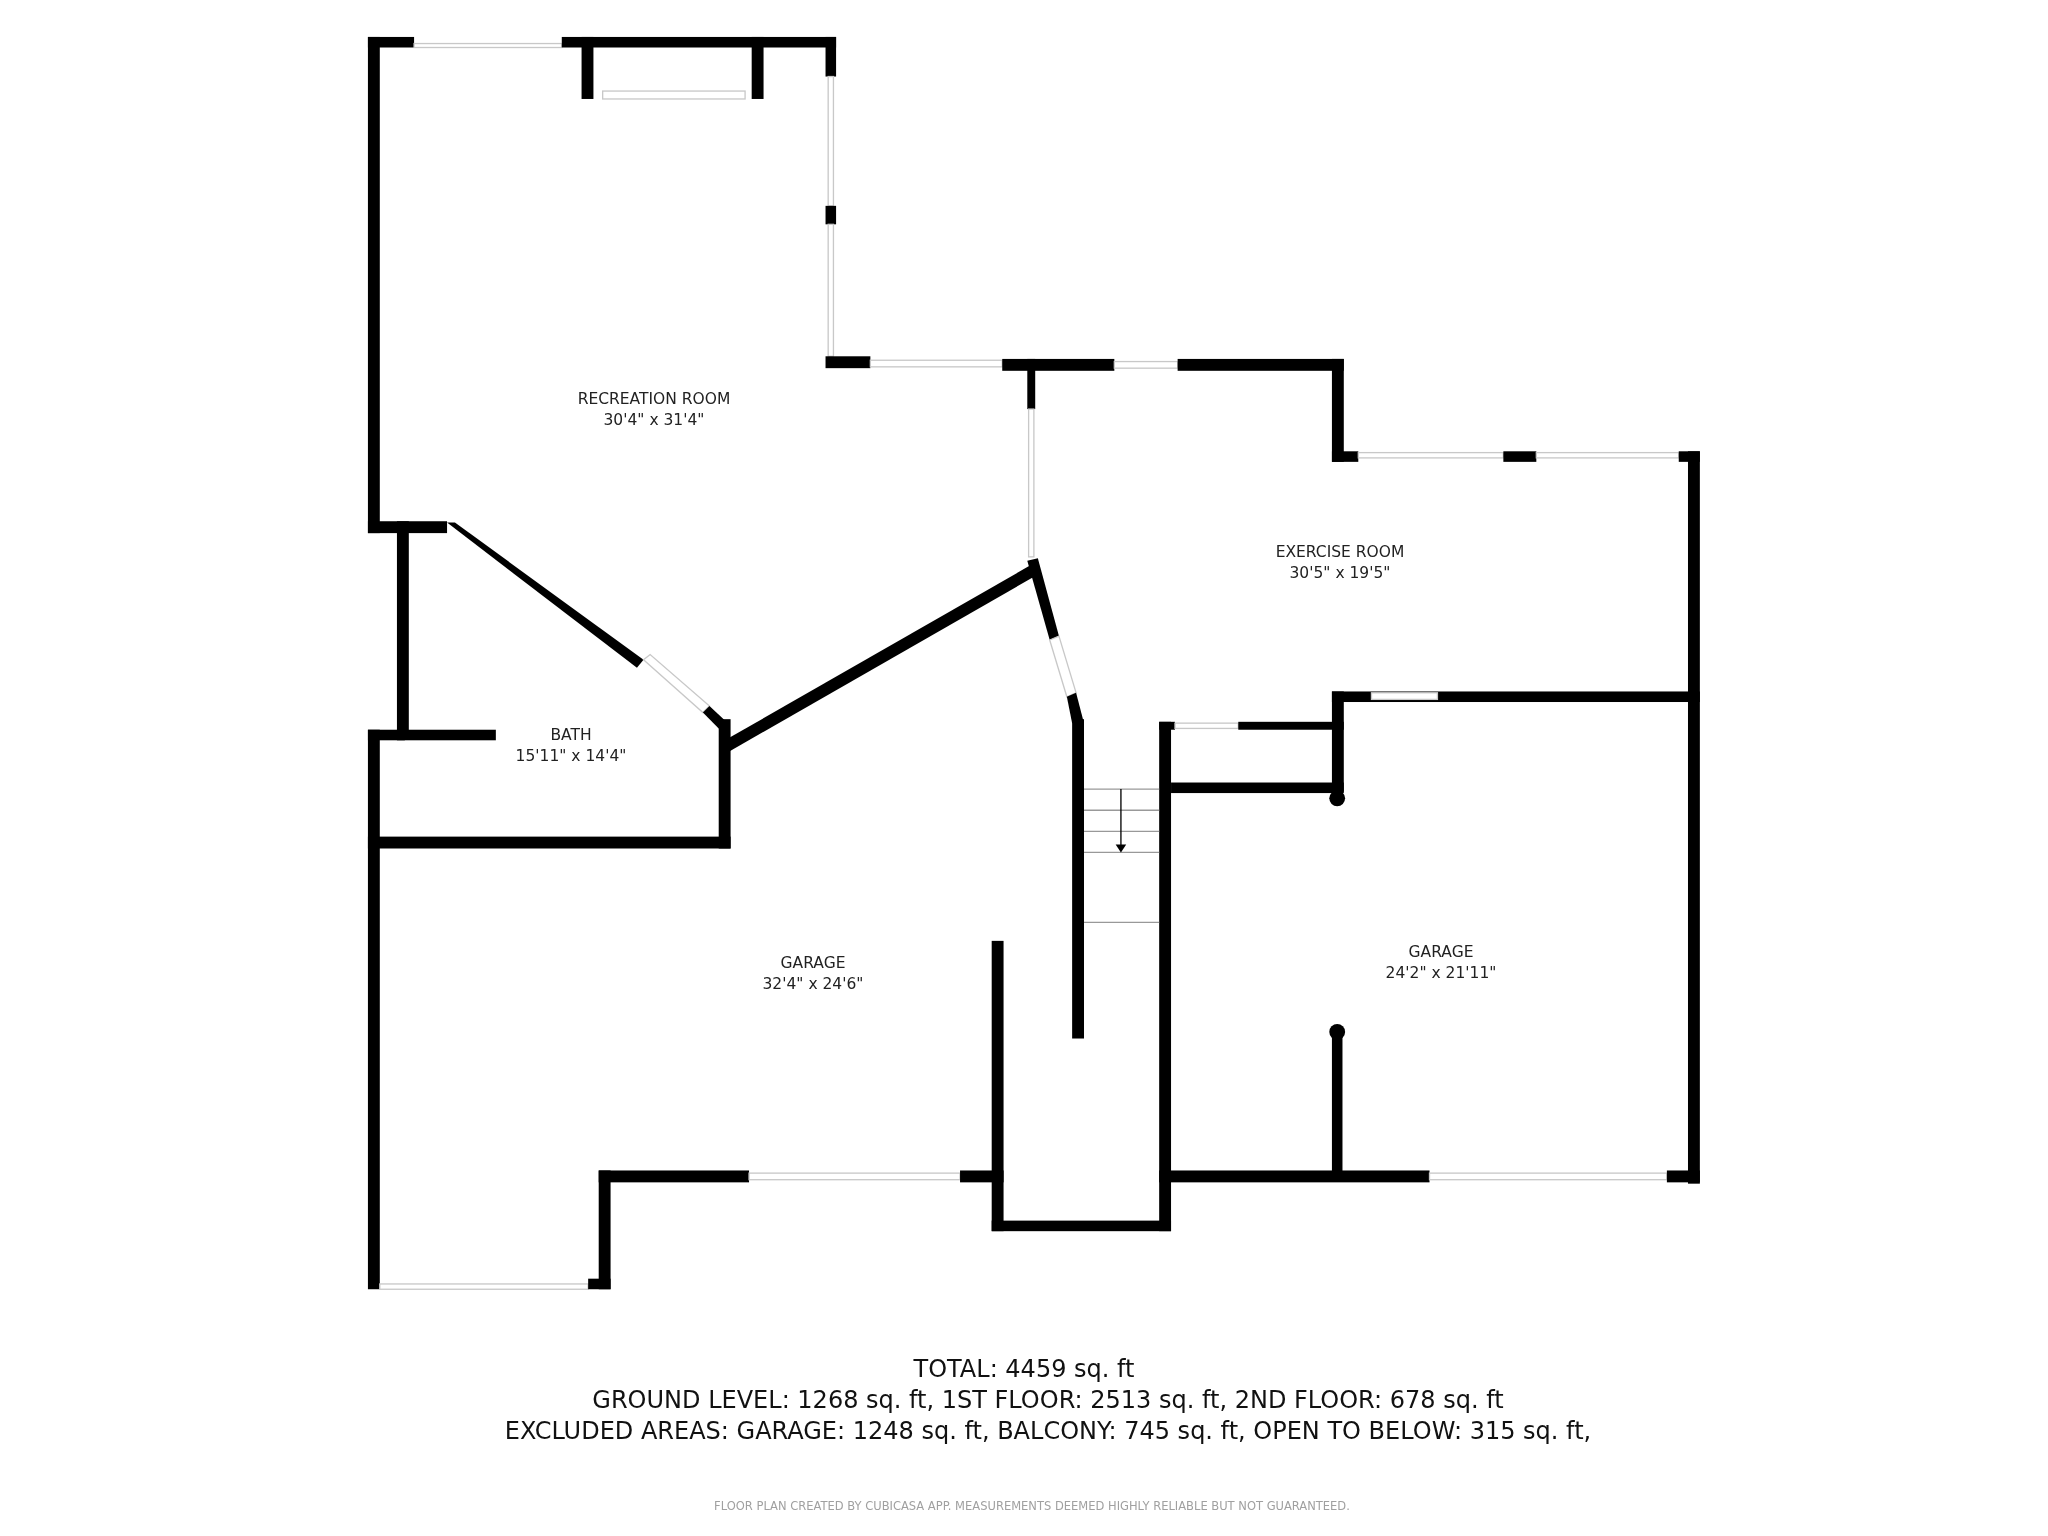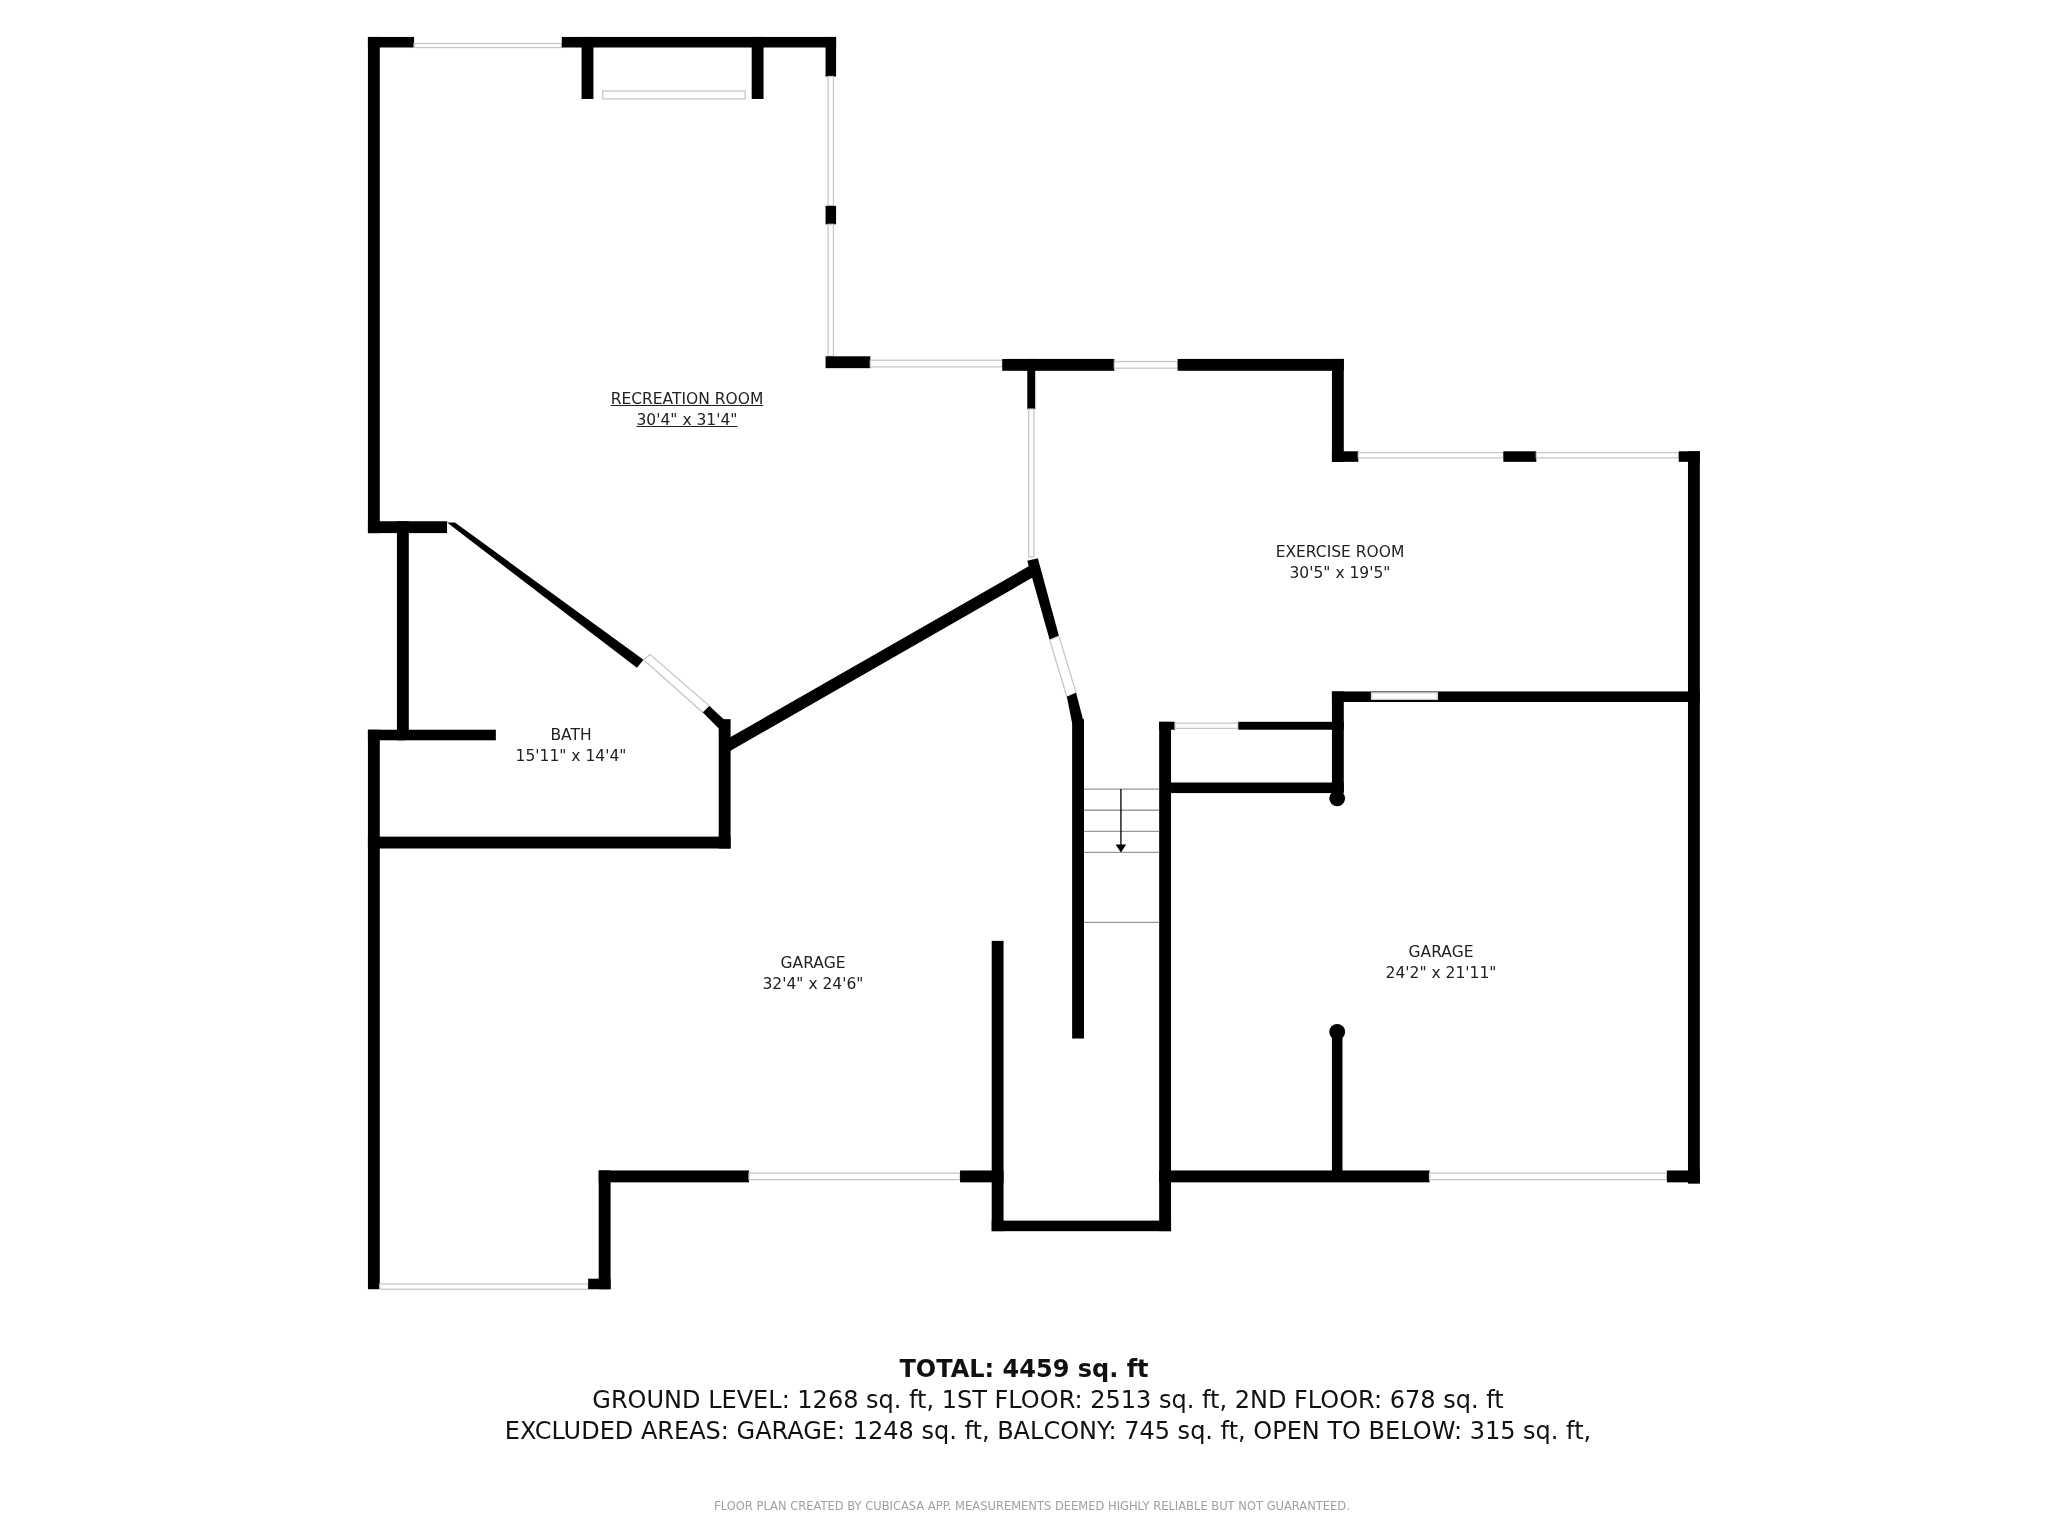--- a/index.html
+++ b/index.html
@@ -3,21 +3,21 @@
 <meta charset="utf-8">
 <style>
   html, body { margin: 0; padding: 0; background: #ffffff; }
   body { width: 2048px; height: 1536px; position: relative; overflow: hidden; font-family: "DejaVu Sans", sans-serif; }
   #plan { position: absolute; left: 0; top: 0; width: 2048px; height: 1536px; }
   .wall { fill: #000; }
   .win { fill: #fff; stroke: #c8c8c8; stroke-width: 1; }
   .thin { stroke: #999; stroke-width: 1; fill: none; }
   .room-label { position: absolute; text-align: center; color: #222; font-size: 15.5px; line-height: 21px; transform: translateX(-50%); white-space: nowrap; }
   .summary { position: absolute; left: 0; width: 2048px; text-align: center; color: #111; }
-  .summary .total { font-size: 24px; font-weight: bold; line-height: 31px; }
+  .summary .total { font-size: 24px; font-weight: normal; line-height: 31px; }
   .summary .line { font-size: 24px; line-height: 31px; padding-left: 48px; }
   .disclaimer { position: absolute; left: 0; width: 2048px; top: 1499px; text-align: center; color: #a0a0a0; font-size: 11.5px; padding-left: 8px; }
 </style>
 </head>
 <body>
 
 <svg id="plan" viewBox="0 0 1553 1164" preserveAspectRatio="none" xmlns="http://www.w3.org/2000/svg">
 
   <g>
     <rect class="wall" x="279" y="28" width="9" height="376"></rect>
@@ -100,21 +100,21 @@
   <g>
     <rect class="wall" x="879" y="887" width="205" height="9"></rect>
     <rect class="win" x="1084" y="889" width="180" height="5"></rect>
     <rect class="wall" x="1264" y="887" width="25" height="9"></rect>
     <rect class="wall" x="1010" y="782" width="8" height="110"></rect>
     <circle class="wall" cx="1014" cy="605" r="6"></circle>
     <circle class="wall" cx="1014" cy="782" r="6"></circle>
   </g>
 </svg>
 
-<div class="room-label" style="left:687px; top:389px;text-decoration:underline;">
+<div class="room-label" style="left:654px; top:389px;">
   <div>RECREATION ROOM</div>
   <div>30'4" x 31'4"</div>
 </div>
 <div class="room-label" style="left:1340px; top:542px;">
   <div>EXERCISE ROOM</div>
   <div>30'5" x 19'5"</div>
 </div>
 <div class="room-label" style="left:571px; top:725px;">
   <div>BATH</div>
   <div>15'11" x 14'4"</div>

